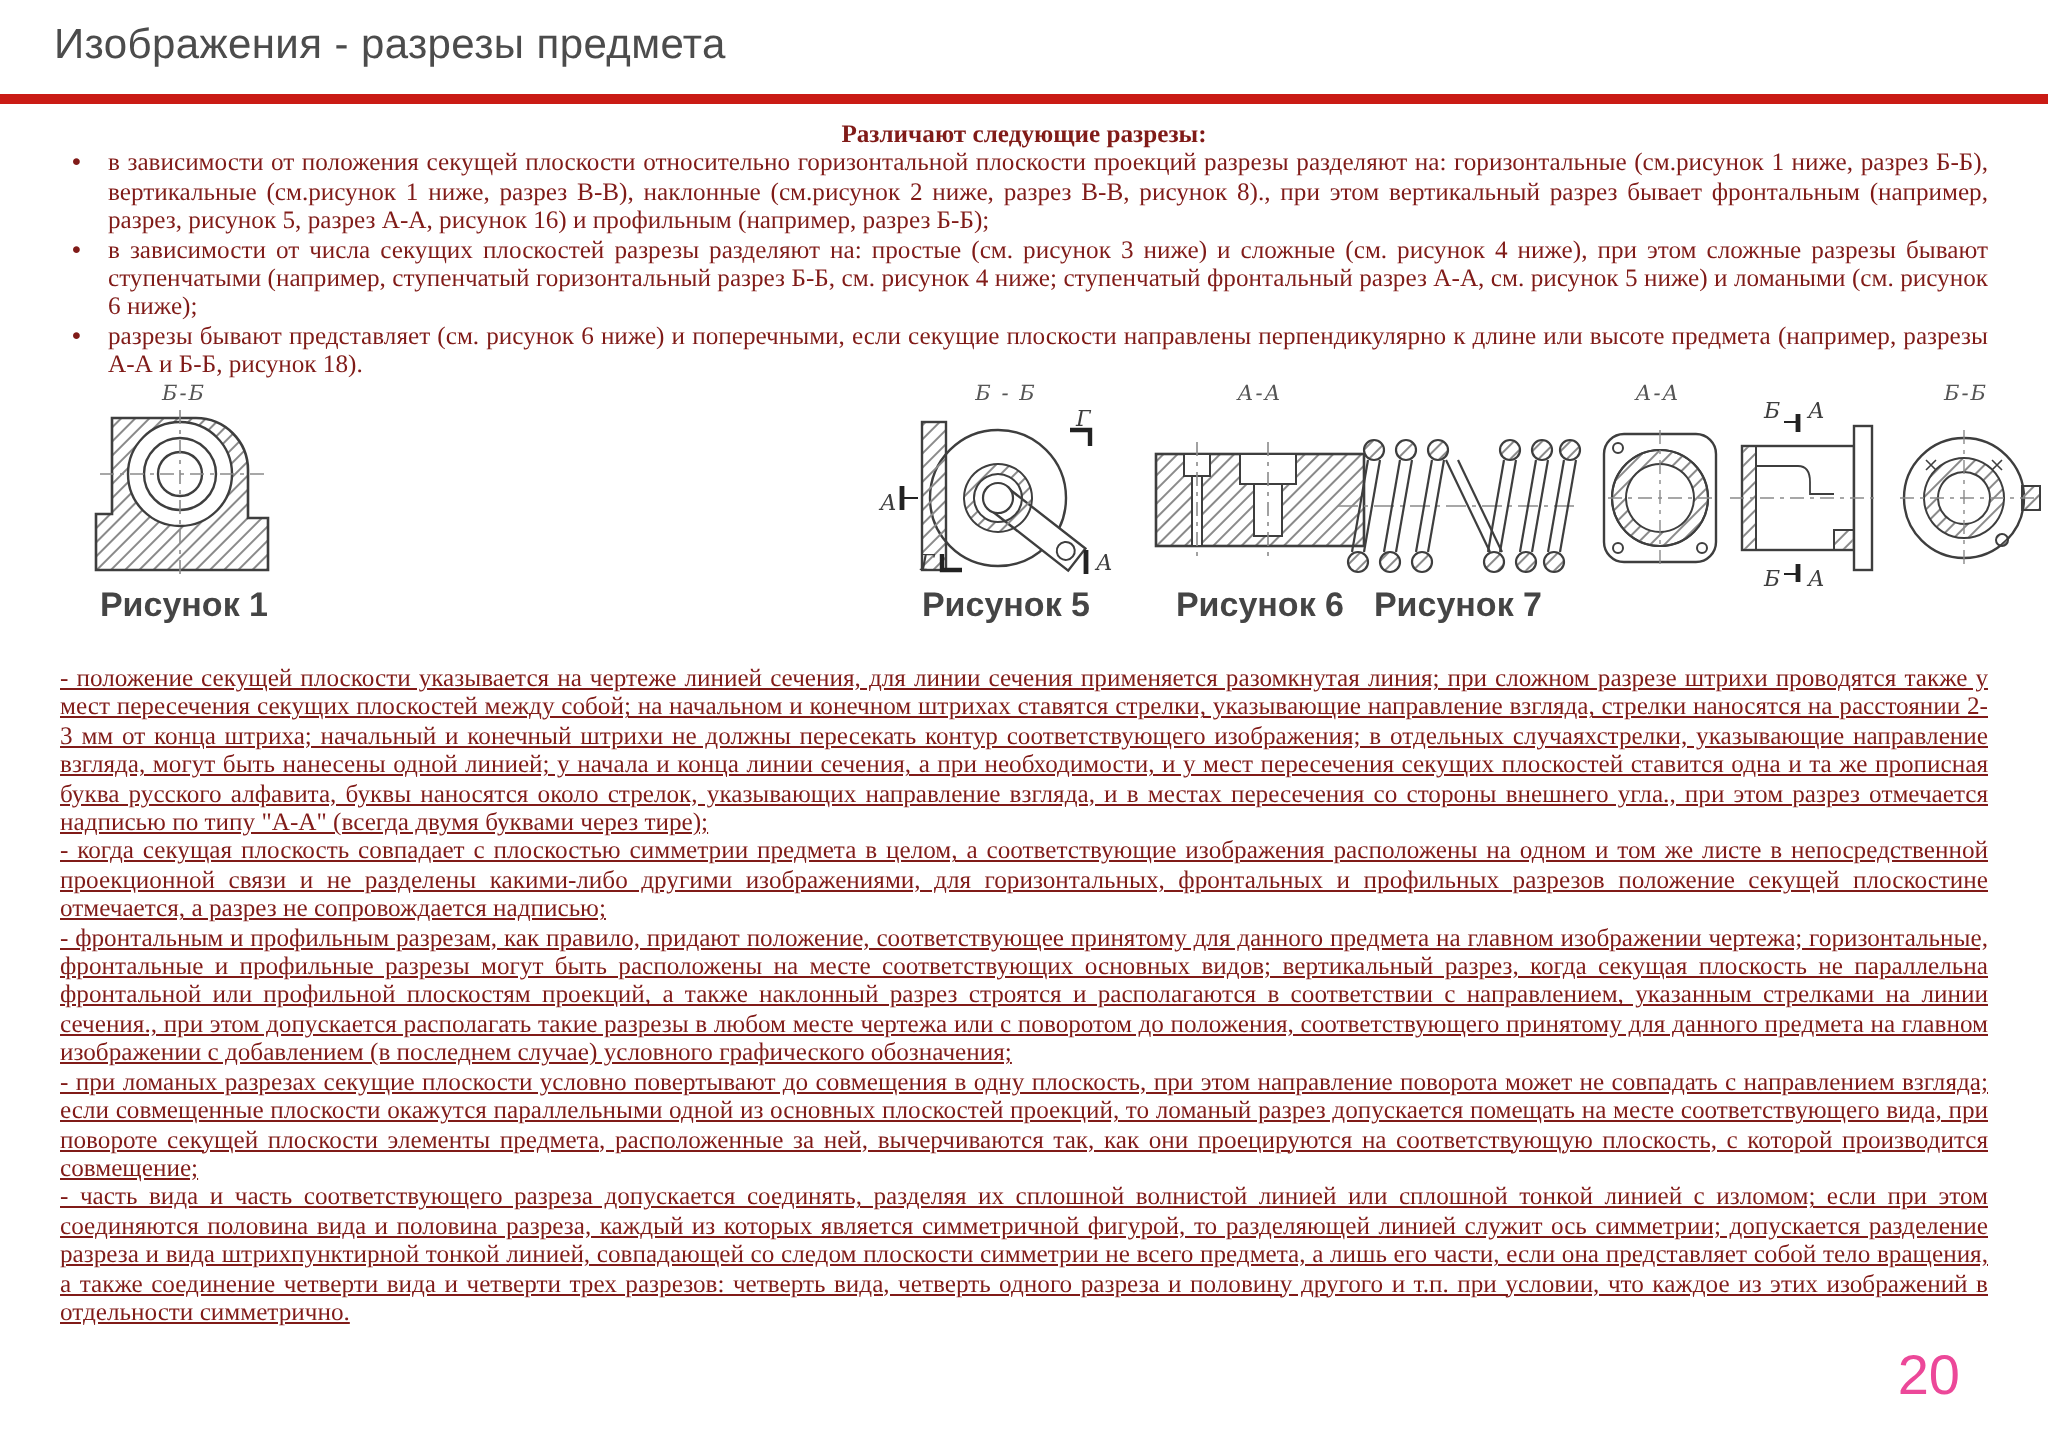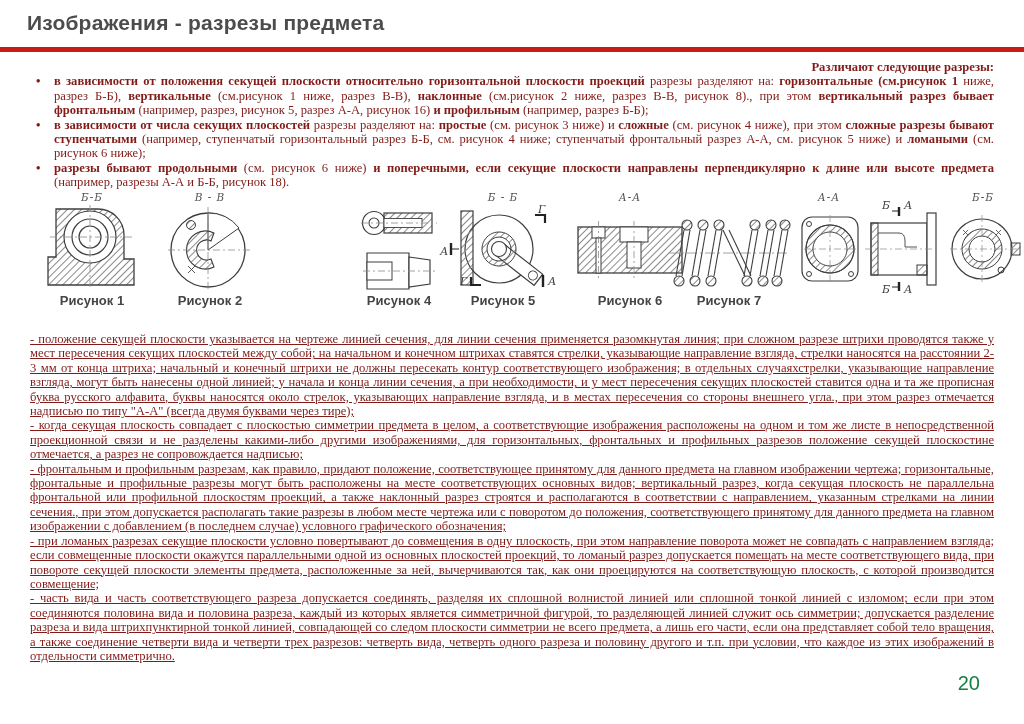--- a/index.html
+++ b/index.html
@@ -1,44 +1,44 @@
 <!DOCTYPE html>
 <html><head>
 <meta charset="utf-8">
 <style>
   html,body{margin:0;padding:0;background:#fff;}
   .slide{position:relative;width:1024px;height:724px;background:#fff;overflow:hidden;
          font-family:"Liberation Serif",serif;}
   .title{position:absolute;left:27px;top:11px;font-family:"Liberation Sans",sans-serif;
-         font-weight:700;font-size:21px;color:#4c4c4c;letter-spacing:0.2px;}
+         font-weight:400;font-size:21px;color:#4c4c4c;letter-spacing:0.2px;}
   .title-rule{position:absolute;left:0;top:47px;width:1024px;height:5px;background:#ca1b15;}
   .textblock{position:absolute;left:30px;width:964px;color:#801b18;font-size:12.6px;
              line-height:14.4px;text-align:justify;}
   #intro{top:60px;}
   #rules{top:332px;}
-  .hdr{font-weight:bold;text-align:right;}
-  .b{font-weight:bold;}
+  .hdr{font-weight:bold;text-align:center;}
+  .b{font-weight:normal;}
   .bullet{display:flex;margin-left:6px;}
   .bullet .mark{flex:0 0 18px;font-weight:bold;}
   .bullet .txt{flex:1;text-align:justify;}
   .textblock p{margin:0;text-decoration:underline;}
   .figrow{position:absolute;left:0;top:191px;width:944px;height:126px;}
   .fig{position:absolute;top:0;height:126px;}
   .fig svg{display:block;margin:12px auto 0;}
   .sec{position:absolute;top:0;left:0;right:0;text-align:center;
        font:italic 10.5px "DejaVu Serif",serif;color:#555;letter-spacing:1px;}
   .seca{position:absolute;top:0;left:0;width:62px;text-align:center;
        font:italic 10.5px "DejaVu Serif",serif;color:#555;letter-spacing:1px;}
   .secc{position:absolute;top:0;left:152px;width:66px;text-align:center;
        font:italic 10.5px "DejaVu Serif",serif;color:#555;letter-spacing:1px;}
   .cap{margin-top:2px;text-align:center;font-family:"Liberation Sans",sans-serif;
-       font-weight:700;font-size:13px;color:#454545;}
+       font-weight:700;font-size:17px;color:#454545;}
   .mk{position:absolute;font:italic 11px "DejaVu Serif",serif;color:#3e3e3e;}
   .pagenum{position:absolute;right:44px;top:672px;font-family:"Liberation Sans",sans-serif;
-           font-size:20px;color:#15803d;}
+           font-size:28px;color:#ec4899;}
 </style>
 </head>
 <body>
 
 <div class="slide">
 
   <div class="title">Изображения - разрезы предмета</div>
   <div class="title-rule"></div>
 
   <div class="textblock" id="intro">
@@ -46,21 +46,21 @@
     <div class="bullet">
       <span class="mark">•</span>
       <span class="txt"><span class="b">в зависимости от положения секущей плоскости относительно горизонтальной плоскости проекций </span><span>разрезы разделяют на: </span><span class="b">горизонтальные (см.рисунок 1 </span><span>ниже, разрез Б-Б), </span><span class="b">вертикальные </span><span>(см.рисунок 1 ниже, разрез В-В), </span><span class="b">наклонные </span><span>(см.рисунок 2 ниже, разрез В-В, рисунок 8)., при этом </span><span class="b">вертикальный разрез бывает фронтальным </span><span>(например, разрез, рисунок 5, разрез А-А, рисунок 16) </span><span class="b">и профильным </span><span>(например, разрез Б-Б);</span></span>
     </div>
     <div class="bullet">
       <span class="mark">•</span>
       <span class="txt"><span class="b">в зависимости от числа секущих плоскостей </span><span>разрезы разделяют на: </span><span class="b">простые </span><span>(см. рисунок 3 ниже) и </span><span class="b">сложные </span><span>(см. рисунок 4 ниже), при этом </span><span class="b">сложные разрезы бывают ступенчатыми </span><span>(например, ступенчатый горизонтальный разрез Б-Б, см. рисунок 4 ниже; ступенчатый фронтальный разрез А-А, см. рисунок 5 ниже) и </span><span class="b">ломаными </span><span>(см. рисунок 6 ниже);</span></span>
     </div>
     <div class="bullet">
       <span class="mark">•</span>
-      <span class="txt"><span class="b">разрезы бывают продольными </span><span>(см. рисунок 6 ниже) </span><span class="b">и поперечными, если секущие плоскости направлены перпендикулярно к длине или высоте предмета </span><span>(например, разрезы А-А и Б-Б, рисунок 18).</span></span>
+      <span class="txt"><span class="b">разрезы бывают представляет </span><span>(см. рисунок 6 ниже) </span><span class="b">и поперечными, если секущие плоскости направлены перпендикулярно к длине или высоте предмета </span><span>(например, разрезы А-А и Б-Б, рисунок 18).</span></span>
     </div>
   </div>
 
   <div class="figrow">
 
     <figure class="fig" style="left:34px;width:116px;margin:0">
       <div class="sec">Б-Б</div>
       <svg width="100" height="88" viewBox="0 0 100 88">
         <defs>
             <pattern id="p1" width="5" height="5" patternUnits="userSpaceOnUse" patternTransform="rotate(45)">
@@ -70,59 +70,22 @@
         <path d="M14,6 H56 A26,26 0 0 1 82,32 V56 H92 V82 H6 V54 H14 Z" fill="url(#p1)" stroke="#3e3e3e" stroke-width="1.3"></path>
         <circle cx="48" cy="34" r="26" fill="#fff" stroke="#3e3e3e" stroke-width="1.2"></circle>
         <circle cx="48" cy="34" r="18" fill="#fff" stroke="#3e3e3e" stroke-width="1.2"></circle>
         <circle cx="48" cy="34" r="11" fill="#fff" stroke="#3e3e3e" stroke-width="1.2"></circle>
         <line x1="48" y1="2" x2="48" y2="86" stroke="#8a8a8a" stroke-width="0.8" stroke-dasharray="7 3 2 3"></line>
         <line x1="8" y1="34" x2="90" y2="34" stroke="#8a8a8a" stroke-width="0.8" stroke-dasharray="7 3 2 3"></line>
       </svg>
       <figcaption class="cap">Рисунок 1</figcaption>
     </figure>
 
-    <figure class="fig" style="left:158px;width:104px;margin:0">
-      <div class="sec">В - В</div>
-      <svg width="96" height="88" viewBox="0 0 96 88">
-        <defs>
-            <pattern id="p2" width="5" height="5" patternUnits="userSpaceOnUse" patternTransform="rotate(45)">
-              <line x1="2.5" y1="0" x2="2.5" y2="5" stroke="#8a8a8a" stroke-width="1"></line>
-            </pattern>
-          </defs>
-        <circle cx="46" cy="47" r="37" fill="#fff" stroke="#3e3e3e" stroke-width="1.3"></circle>
-        <path d="M46,47 L46,10 A37,37 0 0 1 77,25 Z" fill="#fff" stroke="#3e3e3e" stroke-width="1"></path>
-        <path d="M52,30 A19,19 0 1 0 52,64 L49,56 A10,10 0 1 1 49,38 Z" fill="url(#p2)" stroke="#3e3e3e" stroke-width="1.1"></path>
-        <circle cx="29" cy="22" r="4.5" fill="url(#p2)" stroke="#3e3e3e" stroke-width="1"></circle>
-        <line x1="46" y1="4" x2="46" y2="86" stroke="#8a8a8a" stroke-width="0.8" stroke-dasharray="7 3 2 3"></line>
-        <line x1="6" y1="47" x2="88" y2="47" stroke="#8a8a8a" stroke-width="0.8" stroke-dasharray="7 3 2 3"></line>
-        <path d="M26,63 l7,7 M33,63 l-7,7" stroke="#3e3e3e" stroke-width="0.9"></path>
-      </svg>
-      <figcaption class="cap">Рисунок 2</figcaption>
-    </figure>
-
-
-    <figure class="fig" style="left:356px;width:86px;margin:0">
-      <svg width="80" height="88" viewBox="0 0 80 88">
-        <defs>
-            <pattern id="p4" width="5" height="5" patternUnits="userSpaceOnUse" patternTransform="rotate(45)">
-              <line x1="2.5" y1="0" x2="2.5" y2="5" stroke="#8a8a8a" stroke-width="1"></line>
-            </pattern>
-          </defs>
-        <circle cx="15" cy="20" r="11.5" fill="#fff" stroke="#3e3e3e" stroke-width="1.2"></circle>
-        <circle cx="15" cy="20" r="5" fill="#fff" stroke="#3e3e3e" stroke-width="1.1"></circle>
-        <rect x="25" y="10" width="48" height="20" fill="url(#p4)" stroke="#3e3e3e" stroke-width="1.2"></rect>
-        <rect x="25" y="15.5" width="38" height="9" fill="#fff" stroke="#3e3e3e" stroke-width="0.9"></rect>
-        <line x1="2" y1="20" x2="78" y2="20" stroke="#8a8a8a" stroke-width="0.8" stroke-dasharray="7 3 2 3"></line>
-        <path d="M8,50 H50 V86 H8 Z" fill="#fff" stroke="#3e3e3e" stroke-width="1.2"></path>
-        <rect x="8" y="59" width="25" height="18" fill="#fff" stroke="#3e3e3e" stroke-width="1"></rect>
-        <path d="M50,54 L71,57 V81 L50,84 Z" fill="#fff" stroke="#3e3e3e" stroke-width="1.2"></path>
-        <line x1="4" y1="68" x2="76" y2="68" stroke="#8a8a8a" stroke-width="0.8" stroke-dasharray="7 3 2 3"></line>
-      </svg>
-      <figcaption class="cap">Рисунок 4</figcaption>
-    </figure>
+
+
 
     <figure class="fig" style="left:438px;width:130px;margin:0">
       <div class="sec">Б - Б</div>
       <svg width="128" height="88" viewBox="0 0 128 88">
         <defs>
             <pattern id="p5" width="5" height="5" patternUnits="userSpaceOnUse" patternTransform="rotate(45)">
               <line x1="2.5" y1="0" x2="2.5" y2="5" stroke="#8a8a8a" stroke-width="1"></line>
             </pattern>
           </defs>
         <circle cx="60" cy="46" r="34" fill="#fff" stroke="#3e3e3e" stroke-width="1.2"></circle>

